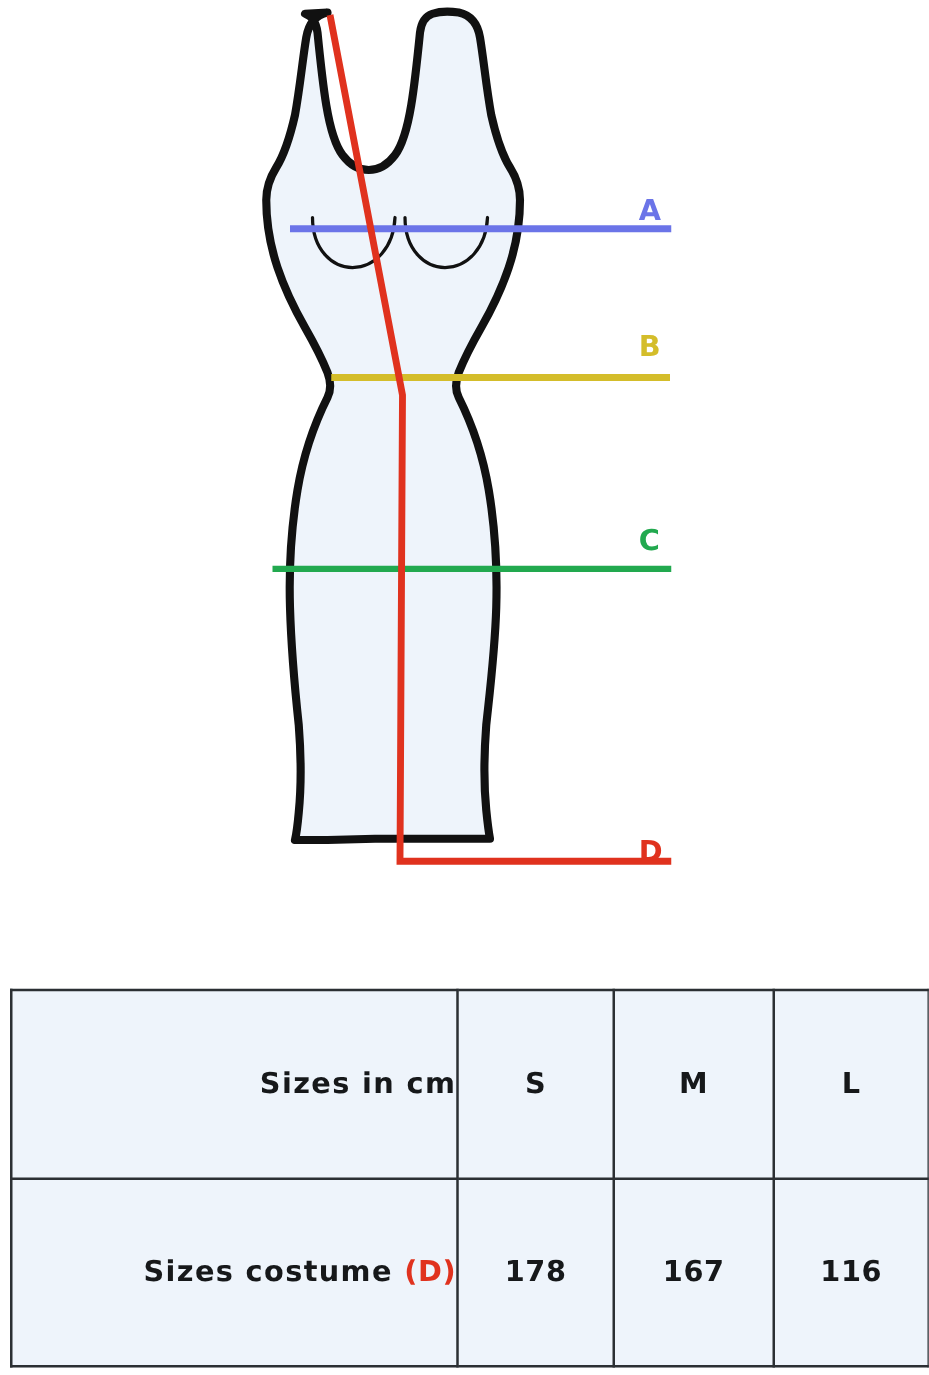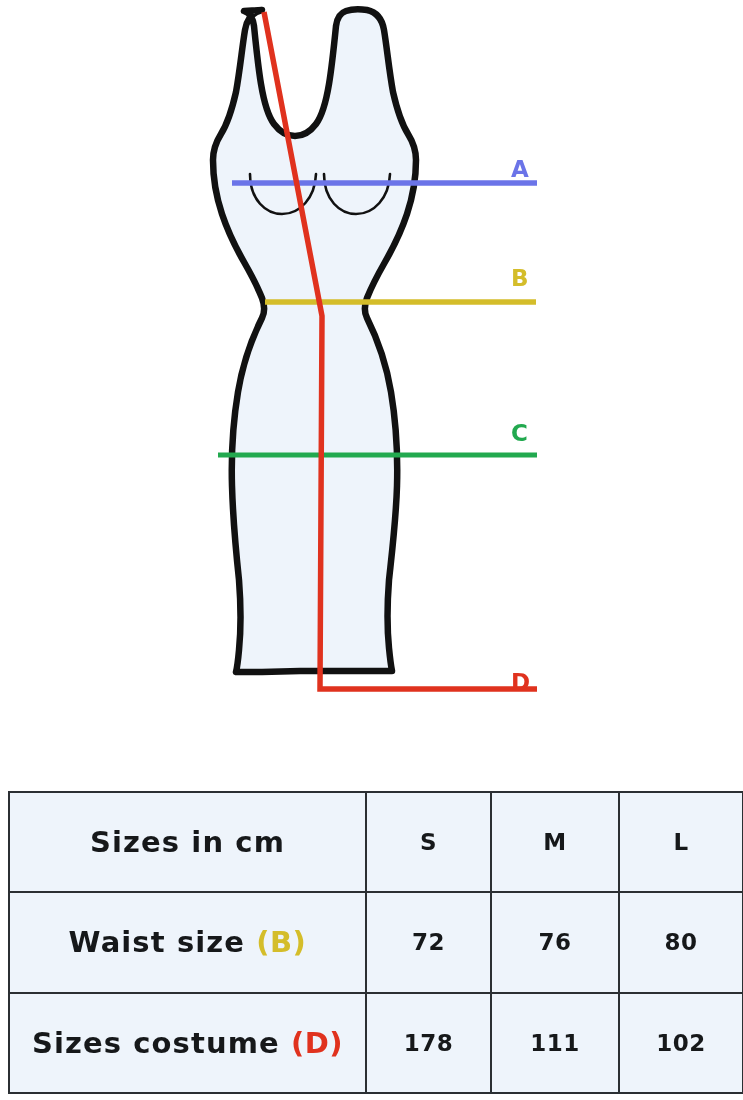--- a/index.html
+++ b/index.html
@@ -60,23 +60,23 @@
     background: #eef4fb;
     padding: 0 0 0 0;
     font-family: "DejaVu Sans", "Liberation Sans", sans-serif;
     font-weight: 700;
     color: #16181a;
     vertical-align: middle;
   }
   td.rowhead {
     width: 355px;
     padding-left: 28px;
-    font-size: 29px;
+    font-size: 23px;
     letter-spacing: 1.1px;
-    text-align: center;
+    text-align: right;
     white-space: nowrap;
     border-radius: 13px;
   }
   td.val {
     text-align: center;
     font-size: 23px;
     letter-spacing: 0.5px;
   }
   td.val.c-s  { width: 123px; }
   td.val.c-m  { width: 126px; }
@@ -204,29 +204,23 @@
   <table id="size-table">
     <tbody>
       <tr>
         <td class="rowhead">Sizes in cm</td>
         <td class="val c-s">S</td>
         <td class="val c-m">M</td>
         <td class="val c-l">L</td>
       </tr>
 
 
-      <tr>
-        <td class="rowhead"><span>Waist size</span><span>&nbsp;</span><span class="code" style="color: rgb(212, 189, 42);">(B)</span></td>
-        <td class="val c-s">72</td>
-        <td class="val c-m">76</td>
-        <td class="val c-l">80</td>
-      </tr>
 
 
       <tr>
         <td class="rowhead"><span>Sizes costume</span><span>&nbsp;</span><span class="code" style="color: rgb(224, 50, 30);">(D)</span></td>
         <td class="val c-s">178</td>
-        <td class="val c-m">111</td>
-        <td class="val c-l">102</td>
+        <td class="val c-m">167</td>
+        <td class="val c-l">116</td>
       </tr>
     </tbody>
   </table>
 </div>
 
 </body></html>

